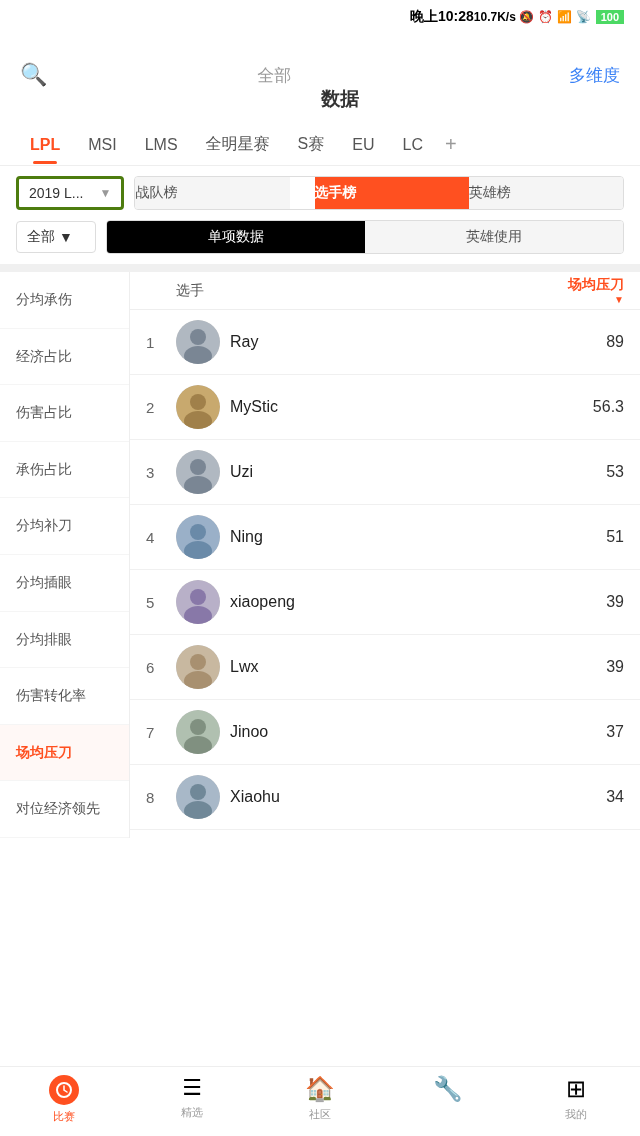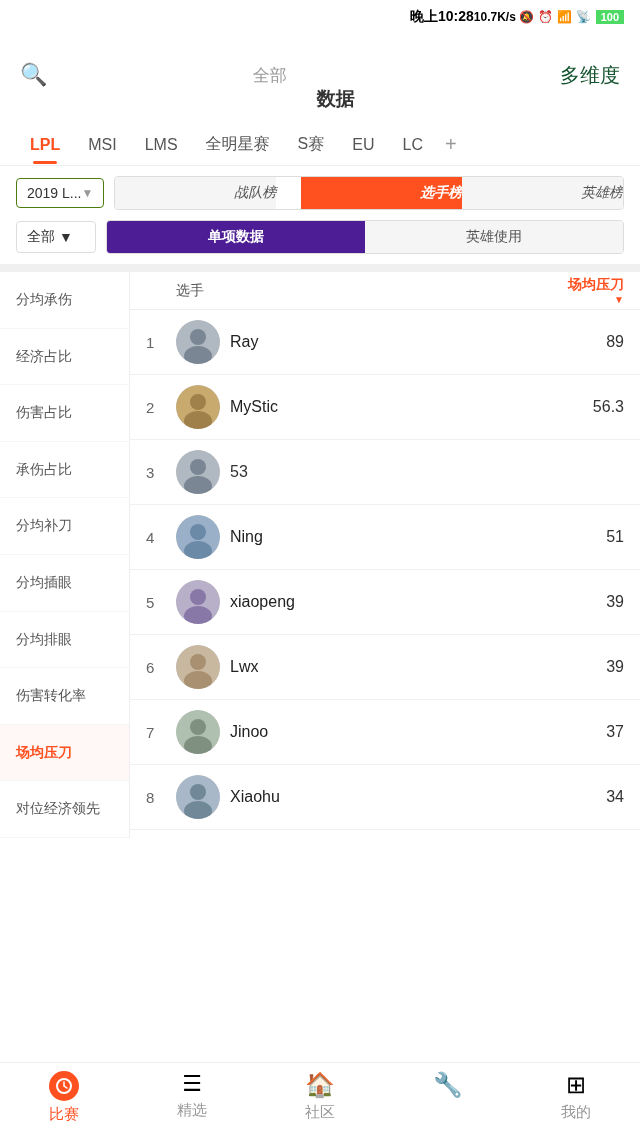--- a/index.html
+++ b/index.html
@@ -17,21 +17,21 @@
 
     
     .top-nav {
       display: flex; align-items: center; justify-content: space-between;
       padding: 8px 20px 12px;
       background: #fff;
     }
     .top-nav-center { display: flex; gap: 30px; align-items: center; }
     .top-nav-item { font-size: 17px; color: #999; }
     .top-nav-item.active { font-size: 19px; color: #333; font-weight: 700; margin-top: 48px; }
-    .top-nav-right { font-size: 20px; color: #14532d; font-weight: 500; }
+    .top-nav-right { font-size: 17px; color: #3b82f6; font-weight: 500; }
 
     
     .league-tabs {
       display: flex; align-items: center;
       padding: 0 16px;
       border-bottom: 1px solid #eee;
       overflow-x: auto;
       background: #fff;
     }
     .league-tabs::-webkit-scrollbar { display: none; }
@@ -46,45 +46,45 @@
     }
     .league-tab-add { font-size: 20px; color: #999; padding: 8px 8px; }
 
     
     .filter-row {
       display: flex; align-items: center; gap: 10px;
       padding: 10px 16px;
       background: #fff;
     }
     .filter-dropdown {
-      display: flex; align-items: center; gap: 0;
-      border: 1px solid #4d7c0f; border-radius: 4px;
+      display: flex; align-items: center; gap: 16px;
+      border: 3px solid #4d7c0f; border-radius: 4px;
       padding: 6px 10px; font-size: 14px; color: #333;
       cursor: pointer;
     }
     .filter-dropdown .arrow { font-size: 12px; color: #999; }
     .tab-group { display: flex; flex: 1; border-radius: 4px; overflow: hidden; border: 1px solid #ddd; }
-    .tab-btn { flex: 1; padding: 7px 0; font-size: 14px; text-align: right; cursor: pointer; background: #f5f5f5; color: #555; border: none; font-style: italic; }
+    .tab-btn { flex: 1; padding: 7px 0; font-size: 14px; text-align: left; cursor: pointer; background: #f5f5f5; color: #555; border: none; }
     .tab-btn.active { background: #ff5020; color: #fff; font-weight: 600; margin-left: 25px; }
 
     
     .sub-filter-row {
       display: flex; align-items: center; gap: 10px;
       padding: 0 16px 10px;
       background: #fff;
     }
     .sub-dropdown {
       display: flex; align-items: center; gap: 4px;
       border: 1px solid #ddd; border-radius: 4px;
       padding: 6px 10px; font-size: 14px; color: #333;
       min-width: 80px; cursor: pointer;
     }
     .sub-tab-group { display: flex; flex: 1; border-radius: 4px; overflow: hidden; border: 1px solid #ddd; }
     .sub-tab-btn { flex: 1; padding: 7px 0; font-size: 14px; text-align: center; cursor: pointer; background: #f5f5f5; color: #555; }
-    .sub-tab-btn.active { background: #4c1d95; color: #fff; font-weight: 700; }
+    .sub-tab-btn.active { background: #000000; color: #fff; font-weight: 400; }
 
     
     .divider { height: 8px; background: #f0f0f0; }
 
     
     .main-content { display: flex; background: #fff; }
 
     
     .left-sidebar {
       width: 130px; min-width: 130px;
@@ -138,21 +138,21 @@
       position: fixed; bottom: 0; left: 0; width: 640px;
       display: flex; background: #fff;
       border-top: 1px solid #eee;
       padding: 8px 0 12px;
     }
     .nav-item {
       flex: 1; display: flex; flex-direction: column; align-items: center; gap: 4px;
       cursor: pointer;
     }
     .nav-icon { font-size: 24px; }
-    .nav-label { font-size: 15px; color: #999; text-align: right; }
+    .nav-label { font-size: 11px; color: #999; text-align: right; }
     .nav-item.active .nav-label { color: #ff5020; }
 
     
     .nav-circle {
       width: 30px; height: 30px; border-radius: 50%;
       background: #ff5020;
       display: flex; align-items: center; justify-content: center;
       color: #fff; font-size: 16px;
     }
 
@@ -272,20 +272,21 @@
 
     <div class="table-row">
       <div class="row-rank">3</div>
       <div class="row-avatar">
         <svg width="44" height="44" viewBox="0 0 44 44">
             <circle cx="22" cy="22" r="22" fill="#b0b8c1"></circle>
             <circle cx="22" cy="17" r="8" fill="#7a8694"></circle>
             <ellipse cx="22" cy="36" rx="14" ry="10" fill="#7a8694"></ellipse>
           </svg>
       </div>
+      <div class="row-name">Uzi</div>
       <div class="row-stat">53</div>
     </div>
 
     <div class="table-row">
       <div class="row-rank">4</div>
       <div class="row-avatar">
         <svg width="44" height="44" viewBox="0 0 44 44">
             <circle cx="22" cy="22" r="22" fill="#9ab0c8"></circle>
             <circle cx="22" cy="17" r="8" fill="#6a8aa8"></circle>
             <ellipse cx="22" cy="36" rx="14" ry="10" fill="#6a8aa8"></ellipse>

